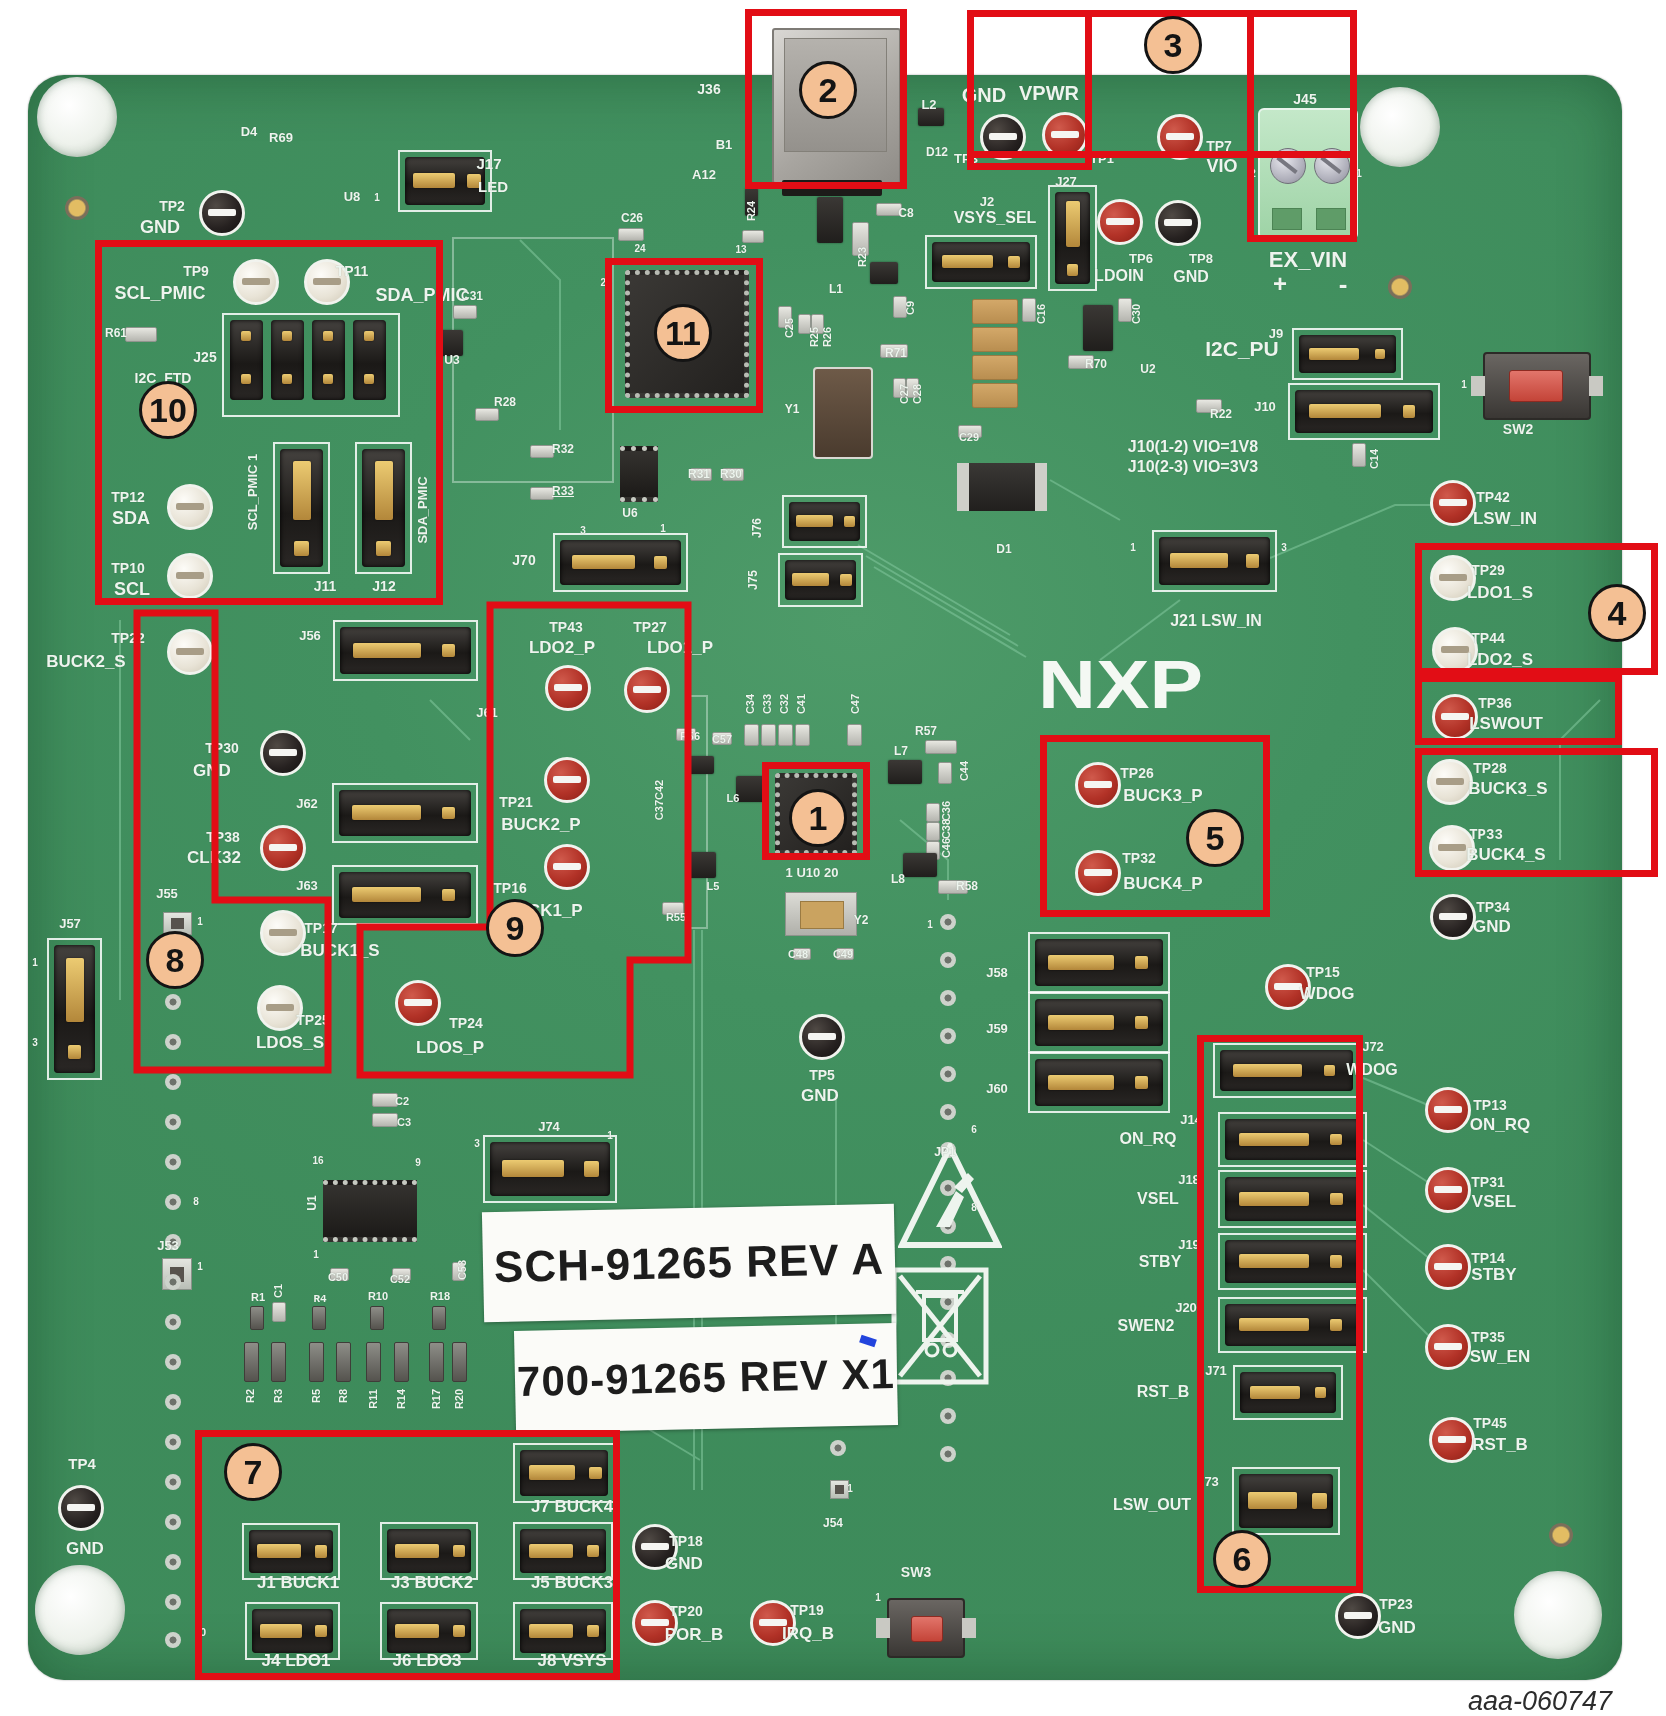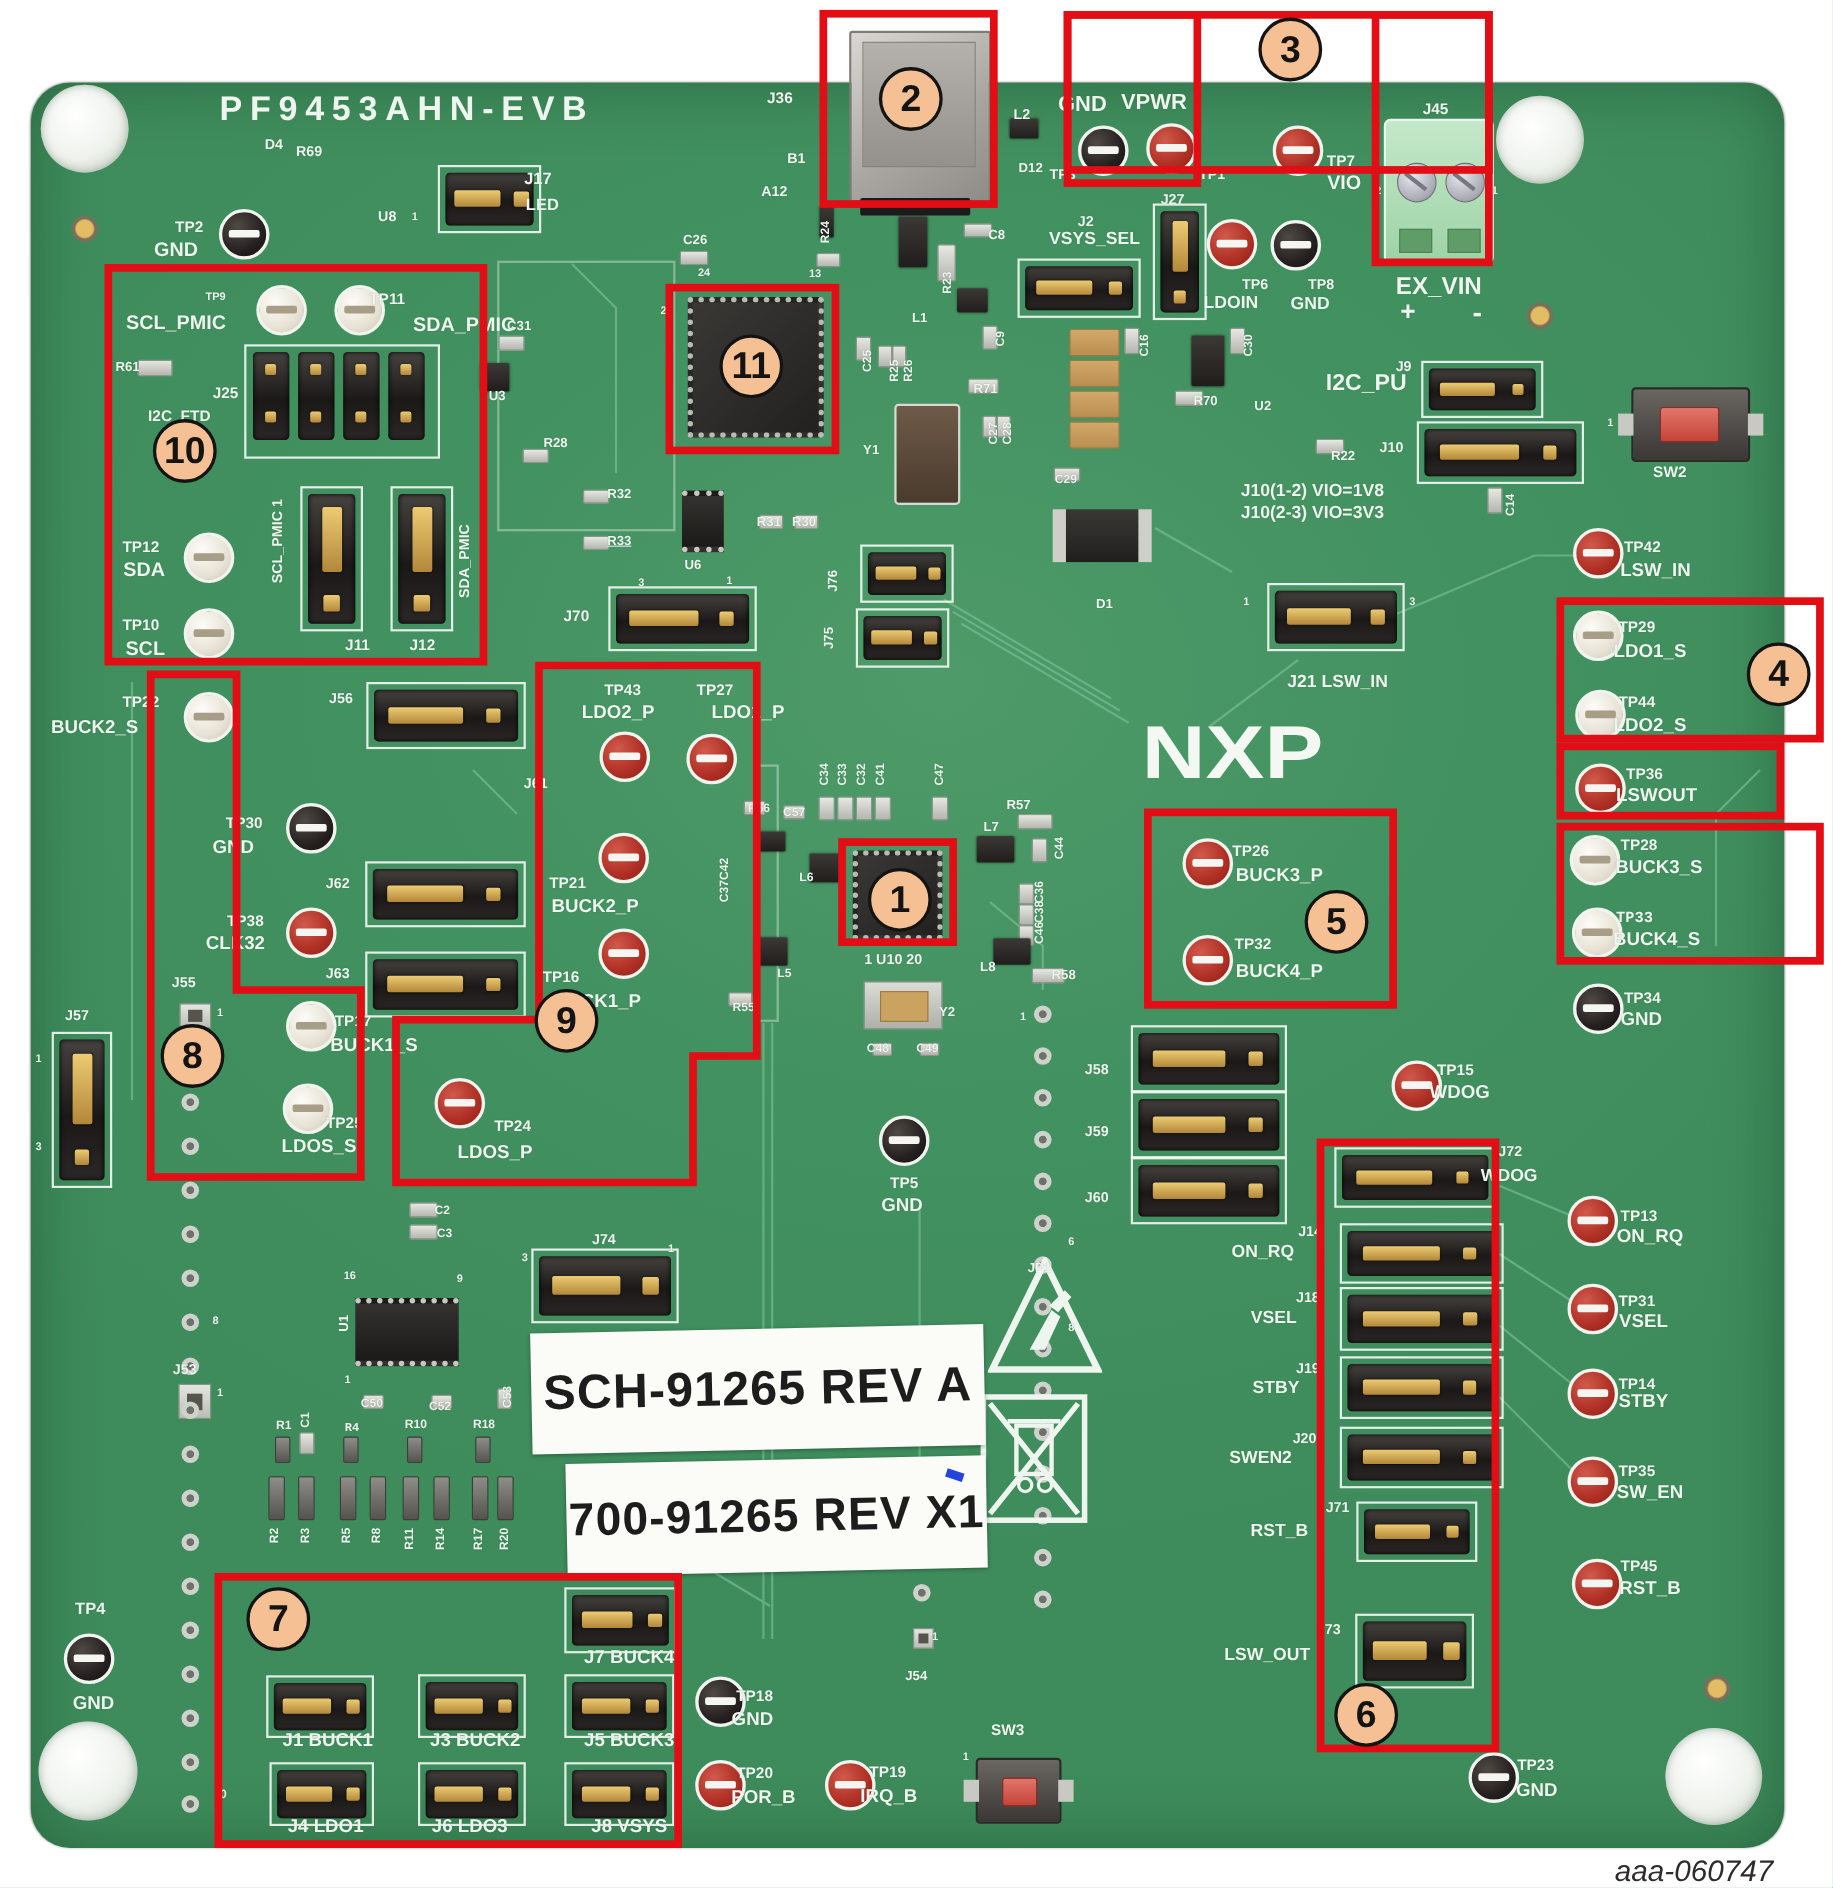--- a/index.html
+++ b/index.html
@@ -144,40 +144,39 @@
   <svg class="icon-sym" style="left:890px;top:1266px;" width="100" height="120" viewBox="0 0 100 120">
     <rect x="4" y="4" width="92" height="112" fill="none" stroke="#eef4ee" stroke-width="5"></rect>
     <rect x="34" y="30" width="32" height="44" fill="none" stroke="#eef4ee" stroke-width="4"></rect>
     <line x1="26" y1="26" x2="74" y2="26" stroke="#eef4ee" stroke-width="4"></line>
     <circle cx="42" cy="84" r="6" fill="none" stroke="#eef4ee" stroke-width="3"></circle>
     <circle cx="60" cy="84" r="6" fill="none" stroke="#eef4ee" stroke-width="3"></circle>
     <line x1="10" y1="10" x2="90" y2="110" stroke="#eef4ee" stroke-width="5"></line>
     <line x1="90" y1="10" x2="10" y2="110" stroke="#eef4ee" stroke-width="5"></line>
   </svg>
 
-  <div id="board-title">PF9453AHN-EVB</div>
   <div id="nxp-logo">NXP</div>
   <div class="sticker" style="left:483px;top:1208px;width:412px;height:110px;font-size:44px;transform:rotate(-1.2deg);">SCH-91265 REV A</div>
   <div class="sticker" style="left:515px;top:1327px;width:382px;height:102px;font-size:42px;transform:rotate(-1.2deg);">700-91265 REV X1</div>
   <div style="position:absolute;left:860px;top:1337px;width:16px;height:8px;background:#2244dd;z-index:5;transform:rotate(18deg);"></div>
   <div id="figcode">aaa-060747</div>
 
   <svg id="annosvg" width="1666" height="1716">
       <path d="M137,613 L215,613 L215,900 L328,900 L328,1070 L137,1070 Z" fill="none" stroke="#e20d15" stroke-width="7"></path>
       <path d="M490,605 L688,605 L688,960 L630,960 L630,1075 L360,1075 L360,927 L490,927 Z" fill="none" stroke="#e20d15" stroke-width="7"></path>
     </svg>
 <div class="lbl" style="left: 249px; top: 131px; font-size: 13px; transform: translate(-50%, -50%);">D4</div>
     <div class="lbl" style="left: 281px; top: 137px; font-size: 13px; transform: translate(-50%, -50%);">R69</div>
     <div class="lbl" style="left: 352px; top: 196px; font-size: 13px; transform: translate(-50%, -50%);">U8</div>
     <div class="lbl" style="left: 377px; top: 198px; font-size: 10px; transform: translate(-50%, -50%);">1</div>
     <div class="lbl" style="left: 489px; top: 163px; font-size: 15px; transform: translate(-50%, -50%);">J17</div>
     <div class="lbl" style="left: 493px; top: 186px; font-size: 15px; transform: translate(-50%, -50%);">LED</div>
     <div class="lbl" style="left: 172px; top: 206px; font-size: 14px; transform: translate(-50%, -50%);">TP2</div>
     <div class="lbl" style="left: 160px; top: 227px; font-size: 18px; transform: translate(-50%, -50%);">GND</div>
-    <div class="lbl" style="left: 196px; top: 271px; font-size: 10px; transform: translate(-50%, -50%);">TP9</div>
+    <div class="lbl" style="left: 196px; top: 271px; font-size: 14px; transform: translate(-50%, -50%);">TP9</div>
     <div class="lbl" style="left: 160px; top: 293px; font-size: 18px; transform: translate(-50%, -50%);">SCL_PMIC</div>
     <div class="lbl" style="left: 352px; top: 271px; font-size: 14px; transform: translate(-50%, -50%);">TP11</div>
     <div class="lbl" style="left: 422px; top: 295px; font-size: 18px; transform: translate(-50%, -50%);">SDA_PMIC</div>
     <div class="lbl" style="left: 116px; top: 333px; font-size: 12px; transform: translate(-50%, -50%);">R61</div>
     <div class="lbl" style="left: 205px; top: 357px; font-size: 14px; transform: translate(-50%, -50%);">J25</div>
     <div class="lbl" style="left: 163px; top: 378px; font-size: 14px; transform: translate(-50%, -50%);">I2C_FTD</div>
     <div class="lbl" style="left: 128px; top: 497px; font-size: 14px; transform: translate(-50%, -50%);">TP12</div>
     <div class="lbl" style="left: 131px; top: 518px; font-size: 18px; transform: translate(-50%, -50%);">SDA</div>
     <div class="lbl" style="left: 128px; top: 568px; font-size: 14px; transform: translate(-50%, -50%);">TP10</div>
     <div class="lbl" style="left: 132px; top: 589px; font-size: 18px; transform: translate(-50%, -50%);">SCL</div>

